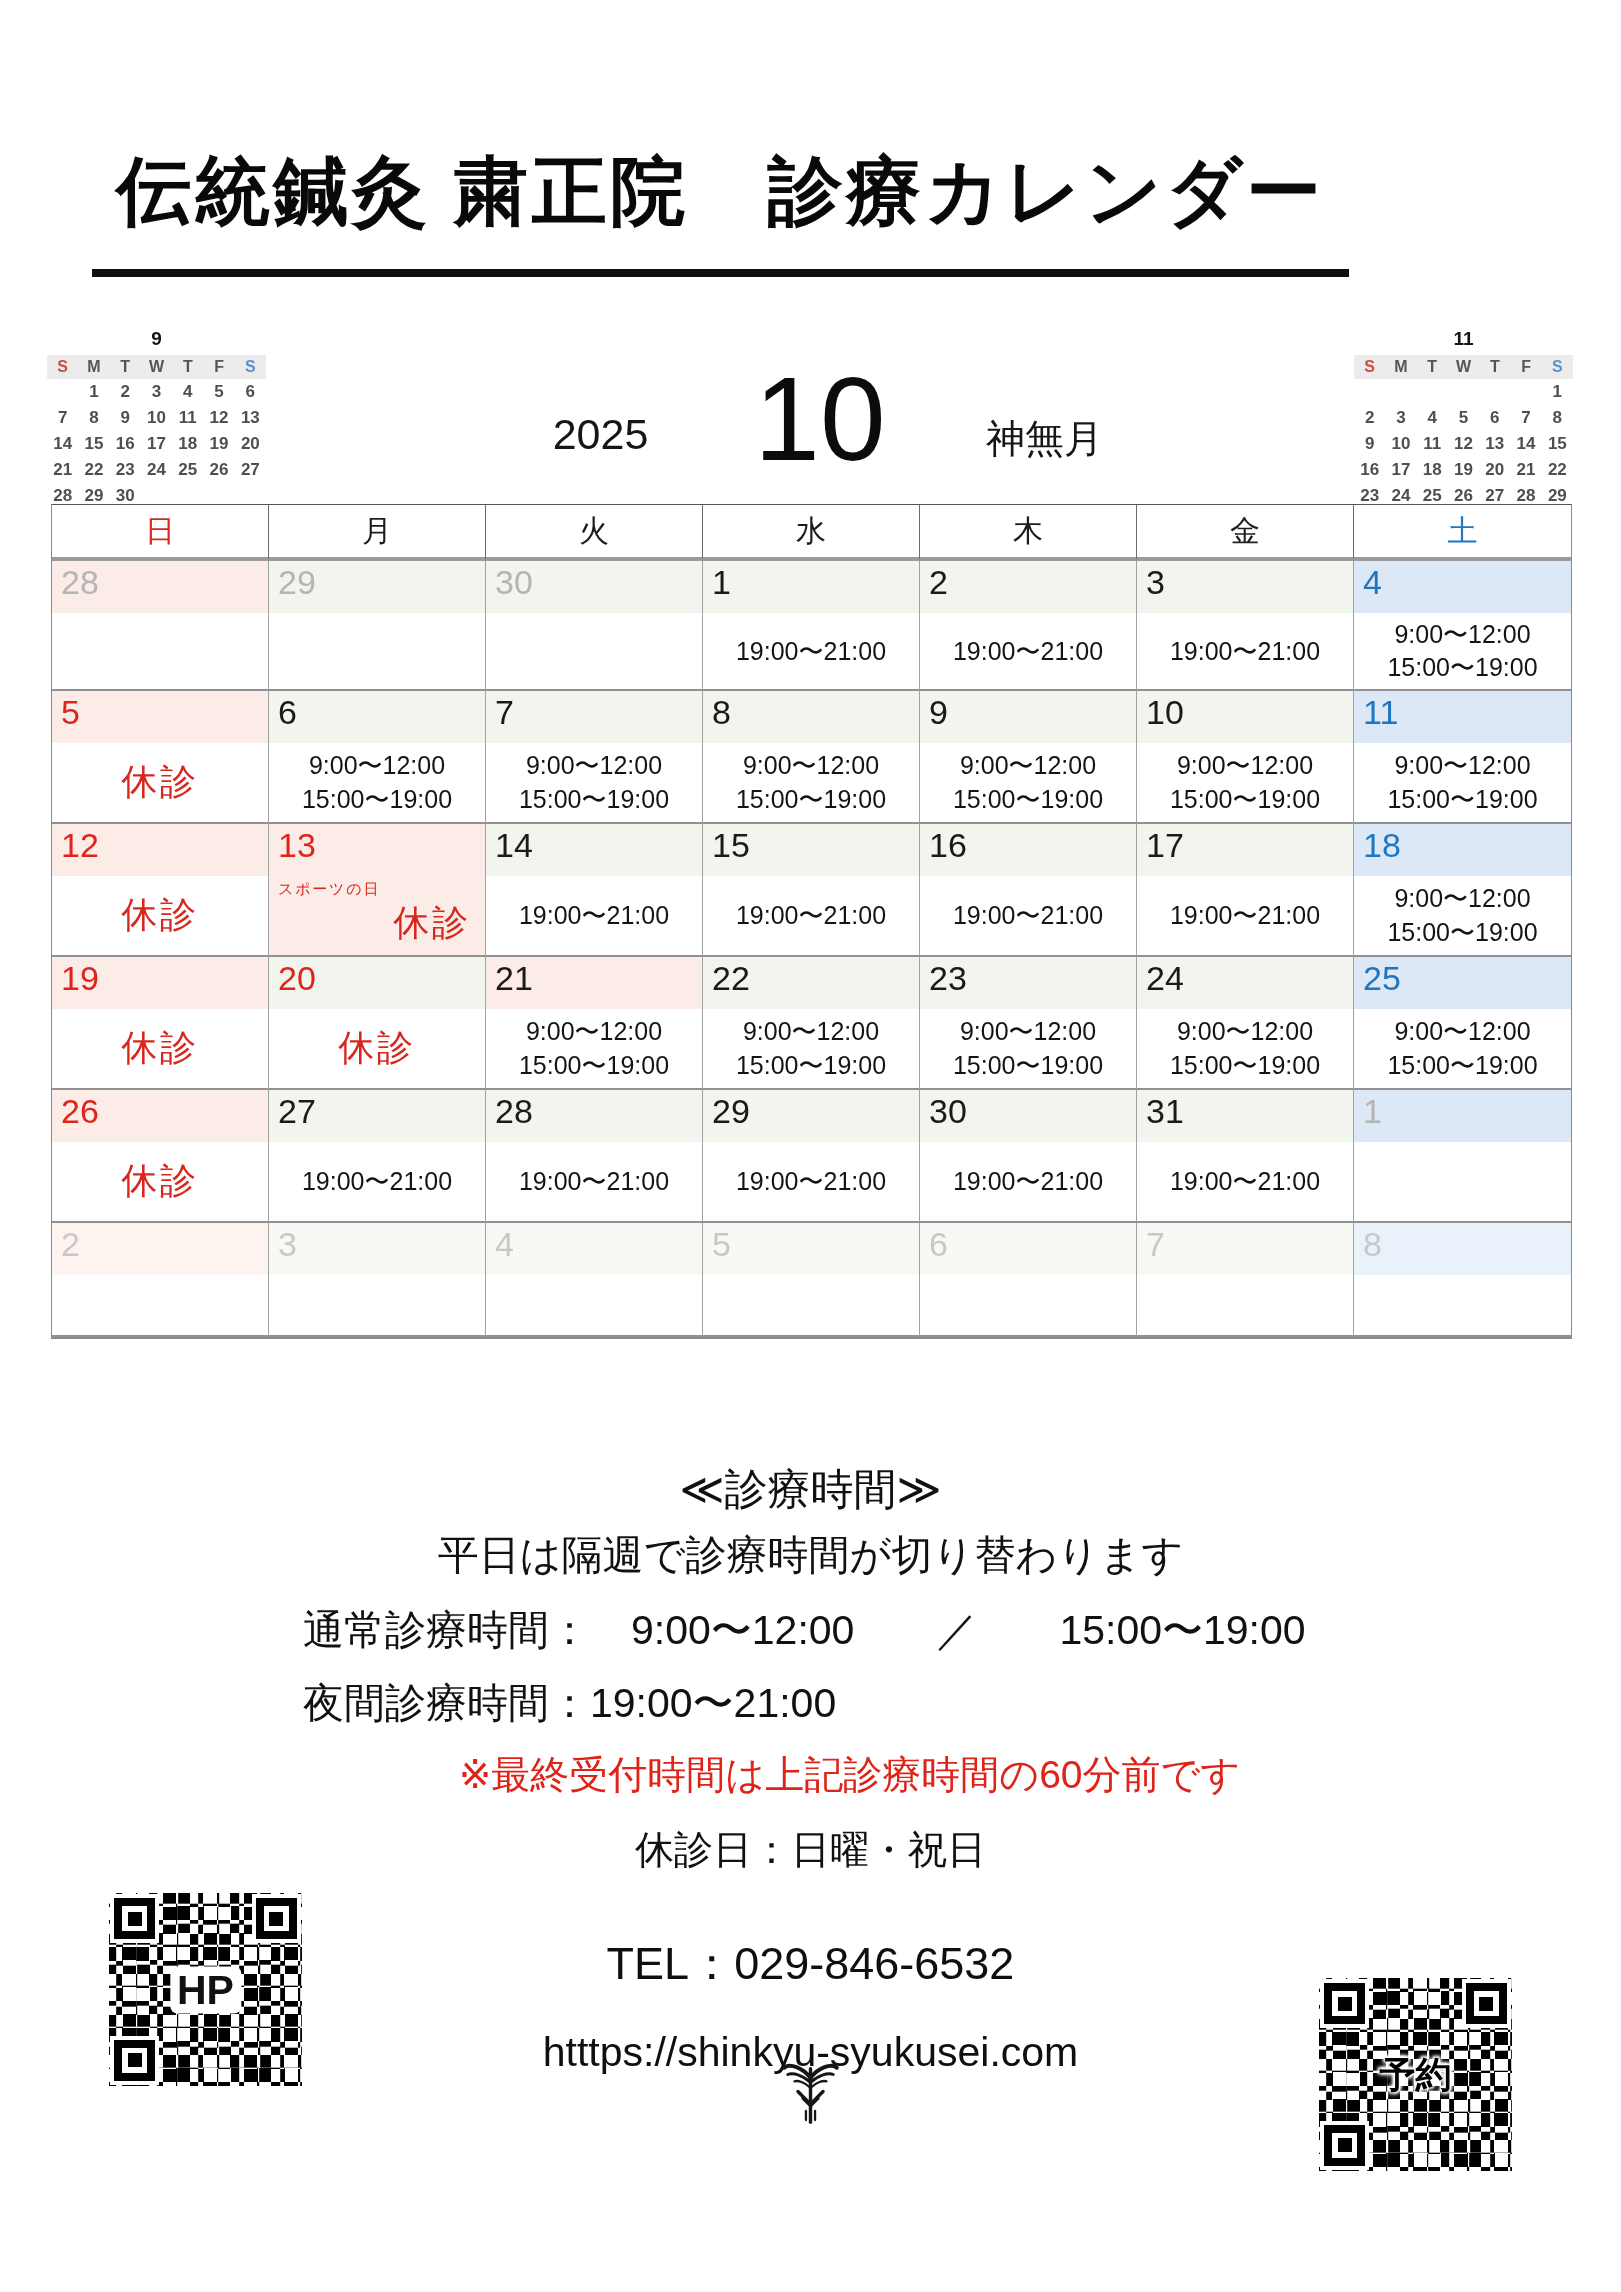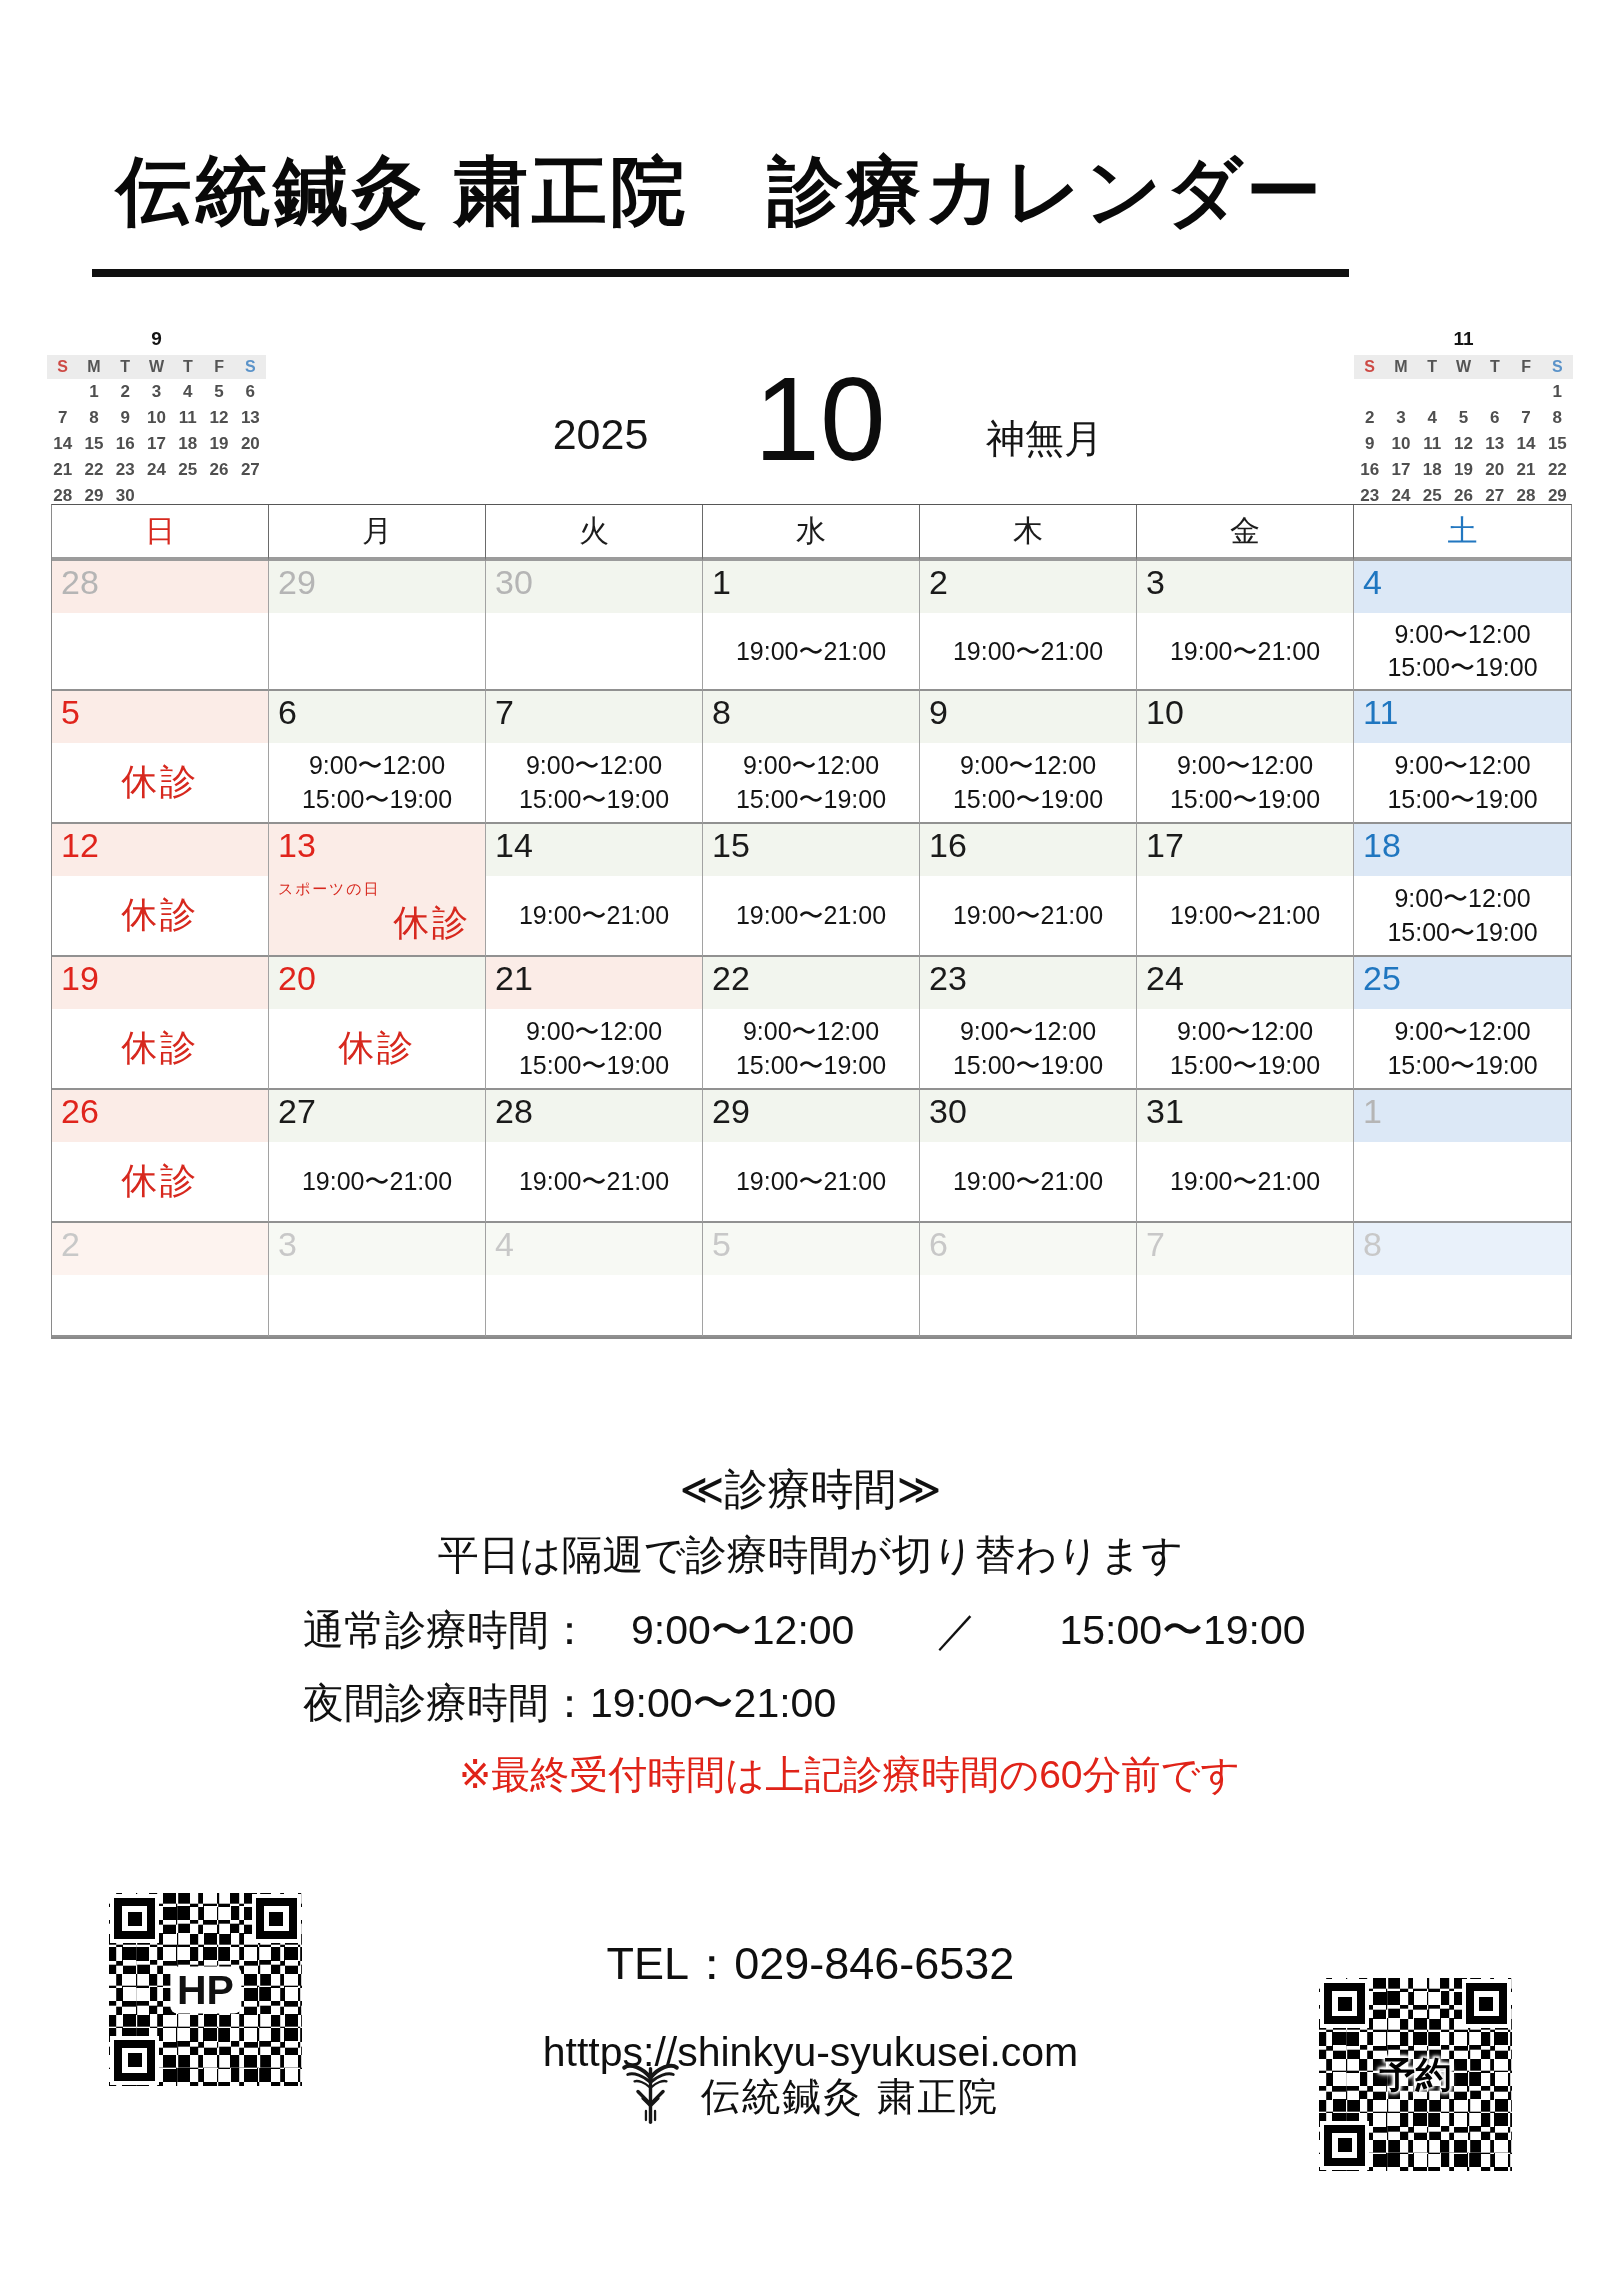--- a/index.html
+++ b/index.html
@@ -481,20 +481,21 @@
         <div class="band b-blue-f"><span class="num n-out2">8</span></div>
         <div class="body"></div>
       </div>
     </div>
 
   <div class="fline hours-title">≪診療時間≫</div>
   <div class="fline hours-line1">平日は隔週で診療時間が切り替わります</div>
   <div class="fline hours-line2">通常診療時間：　9:00〜12:00　　／　　15:00〜19:00</div>
   <div class="fline hours-line3">夜間診療時間：19:00〜21:00</div>
   <div class="fline hours-red">※最終受付時間は上記診療時間の60分前です</div>
+  <div class="fline hours-closed">休診日：日曜・祝日</div>
 
   <div class="fline tel-line">TEL：029-846-6532</div>
   <div class="fline url-line">htttps://shinkyu-syukusei.com</div>
 
   <div class="clinic-line">
     <span>
       <svg width="57" height="70" viewBox="0 0 100 120" xmlns="http://www.w3.org/2000/svg">
         <g stroke="#161616" fill="none" stroke-linecap="round">
           <path d="M50 30 C36 12 14 4 4 12" stroke-width="7"></path>
           <path d="M50 38 C38 26 20 20 10 24" stroke-width="5"></path>
@@ -502,21 +503,20 @@
           <path d="M50 30 C64 12 86 4 96 12" stroke-width="7"></path>
           <path d="M50 38 C62 26 80 20 90 24" stroke-width="5"></path>
           <path d="M52 46 C60 38 72 34 78 36" stroke-width="4"></path>
           <path d="M50 14 L50 108" stroke-width="6"></path>
           <path d="M28 54 L50 76 L72 54" stroke-width="6"></path>
           <path d="M36 66 L50 80 L64 66" stroke-width="4"></path>
           <path d="M42 88 L42 104 M58 88 L58 104" stroke-width="4"></path>
         </g>
       </svg>
     </span>
-    <span class="name">伝統鍼灸 粛正院</span>
   </div>
 
   <div class="qr qr-hp">
     <div class="finder f-tl"></div>
     <div class="finder f-tr"></div>
     <div class="finder f-bl"></div>
     <div class="lbl">HP</div>
   </div>
   <div class="qr qr-rs">
     <div class="finder f-tl"></div>

